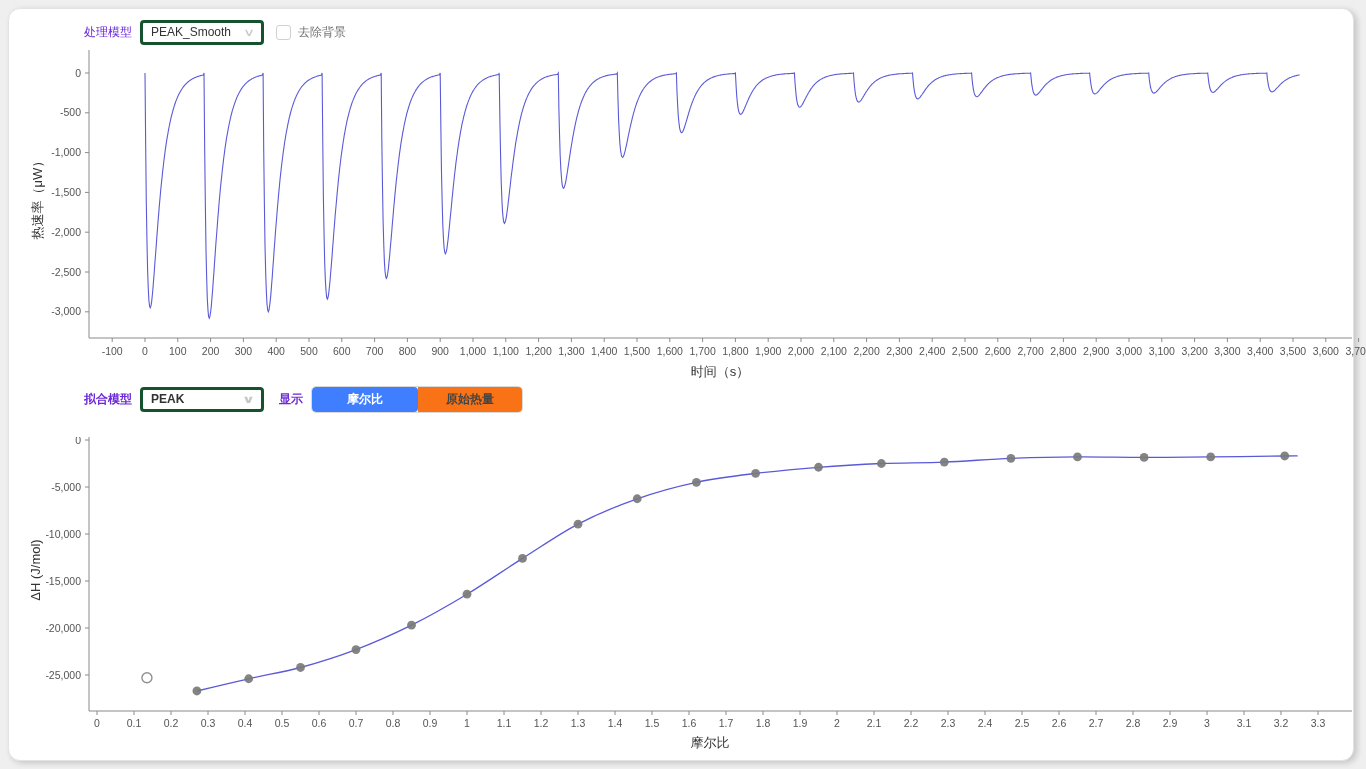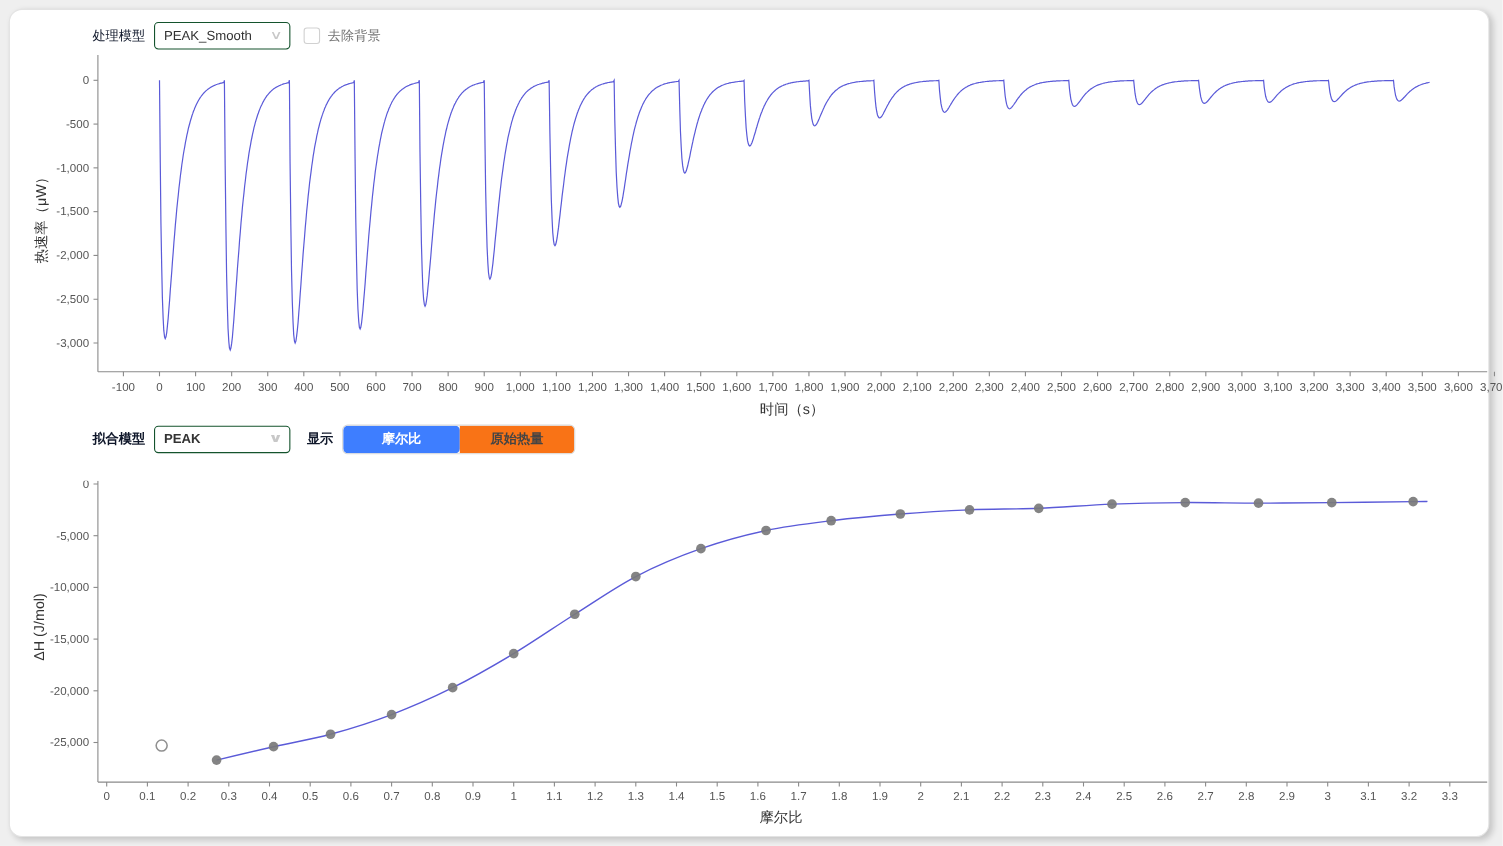--- a/index.html
+++ b/index.html
@@ -17,25 +17,25 @@
   svg.chart{position:absolute;left:0;z-index:1;}
   #chart1{top:0;}
   #chart2{top:437px;}
   svg.chart text{font-family:"Liberation Sans","DejaVu Sans",sans-serif;}
   .row{
     position:absolute;left:84px;display:flex;align-items:center;z-index:3;
     font-size:12px;color:#333;
   }
   .row1{top:18px;height:28px;}
   .row2{top:385px;height:28px;font-weight:bold;}
-  .lbl{white-space:nowrap;color:#0f172a;}
+  .lbl{white-space:nowrap;color:#6d28d9;}
   .lbl.gray{color:#737373;}
   .select{
     width:124px;height:25px;margin-left:8px;box-sizing:border-box;
-    border:1px solid #14532d;border-radius:4px;background:#fff;
+    border:3px solid #14532d;border-radius:4px;background:#fff;
     display:flex;align-items:center;justify-content:space-between;
     padding:0 8px;cursor:pointer;
   }
   .select .val{font-size:12px;color:#333;}
   .chevron{
     color:#c8c8c8;font-size:11px;line-height:1;
     transform:scaleX(1.5);display:inline-block;
   }
   .checkbox{
     width:15px;height:15px;box-sizing:border-box;margin-left:12px;

